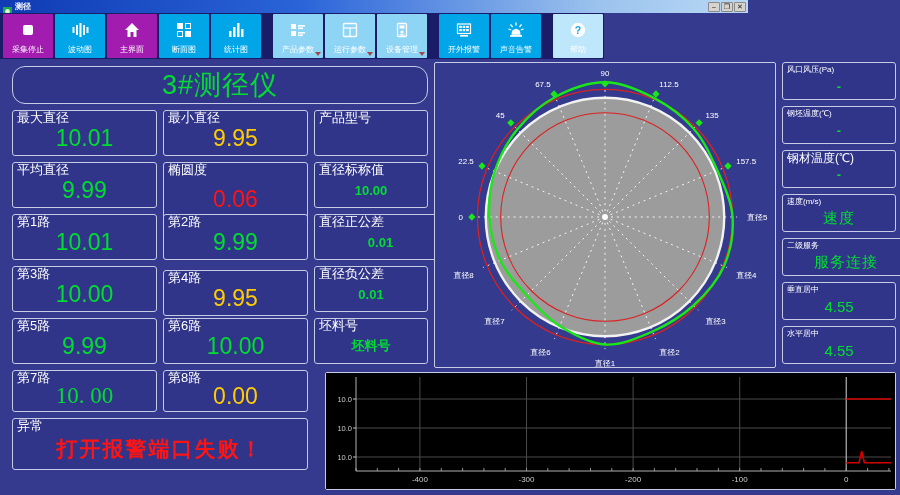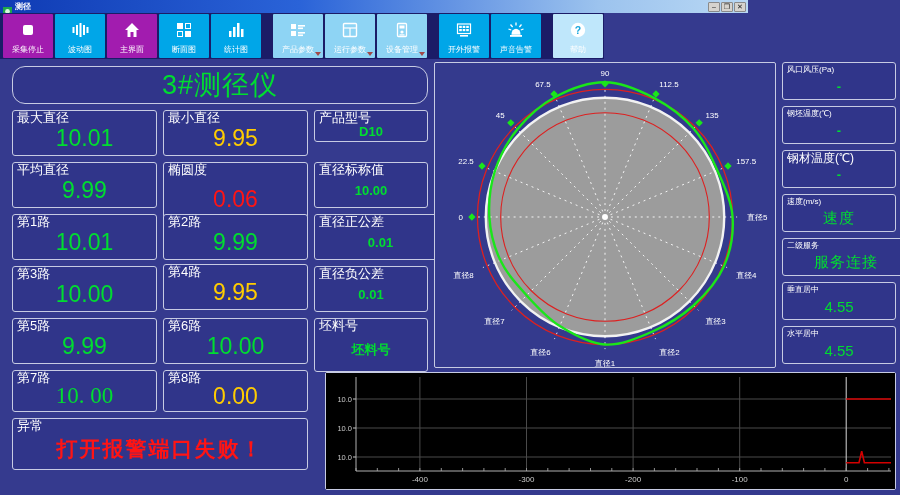--- a/index.html
+++ b/index.html
@@ -200,23 +200,22 @@
   </div>
   <div id="cells">
       <div class="box" style="left: 12px; top: 110px; width: 145px; height: 46px;">
         <span class="box-label">最大直径</span>
         <div class="box-value v-green">10.01</div>
       </div>
       <div class="box" style="left: 163px; top: 110px; width: 145px; height: 46px;">
         <span class="box-label">最小直径</span>
         <div class="box-value v-yellow">9.95</div>
       </div>
-      <div class="box" style="left: 314px; top: 110px; width: 114px; height: 32px;">
+      <div class="box" style="left: 314px; top: 110px; width: 114px; height: 46px;">
         <span class="box-label">产品型号</span>
-        <div class="box-value v-green v-small">D10</div>
       </div>
       <div class="box" style="left: 12px; top: 162px; width: 145px; height: 46px;">
         <span class="box-label">平均直径</span>
         <div class="box-value v-green">9.99</div>
       </div>
       <div class="box" style="left: 163px; top: 162px; width: 145px; height: 64px;">
         <span class="box-label">椭圆度</span>
         <div class="box-value v-red">0.06</div>
       </div>
       <div class="box" style="left: 314px; top: 162px; width: 114px; height: 46px;">
@@ -232,37 +231,37 @@
         <div class="box-value v-green">9.99</div>
       </div>
       <div class="box" style="left: 314px; top: 214px; width: 133px; height: 46px;">
         <span class="box-label">直径正公差</span>
         <div class="box-value v-green v-small">0.01</div>
       </div>
       <div class="box" style="left: 12px; top: 266px; width: 145px; height: 46px;">
         <span class="box-label">第3路</span>
         <div class="box-value v-green">10.00</div>
       </div>
-      <div class="box" style="left: 163px; top: 264px; width: 145px; height: 46px;">
+      <div class="box" style="left: 163px; top: 270px; width: 145px; height: 46px;">
         <span class="box-label">第4路</span>
         <div class="box-value v-yellow">9.95</div>
       </div>
       <div class="box" style="left: 314px; top: 266px; width: 114px; height: 46px;">
         <span class="box-label">直径负公差</span>
         <div class="box-value v-green v-small">0.01</div>
       </div>
       <div class="box" style="left: 12px; top: 318px; width: 145px; height: 46px;">
         <span class="box-label">第5路</span>
         <div class="box-value v-green">9.99</div>
       </div>
       <div class="box" style="left: 163px; top: 318px; width: 145px; height: 46px;">
         <span class="box-label">第6路</span>
         <div class="box-value v-green">10.00</div>
       </div>
-      <div class="box" style="left: 314px; top: 318px; width: 114px; height: 54px;">
+      <div class="box" style="left: 314px; top: 318px; width: 114px; height: 46px;">
         <span class="box-label">坯料号</span>
         <div class="box-value v-green v-small">坯料号</div>
       </div>
       <div class="box" style="left: 12px; top: 370px; width: 145px; height: 42px;">
         <span class="box-label">第7路</span>
         <div class="box-value v-green v-serif">10. 00</div>
       </div>
       <div class="box" style="left: 163px; top: 370px; width: 145px; height: 42px;">
         <span class="box-label">第8路</span>
         <div class="box-value v-yellow">0.00</div>

